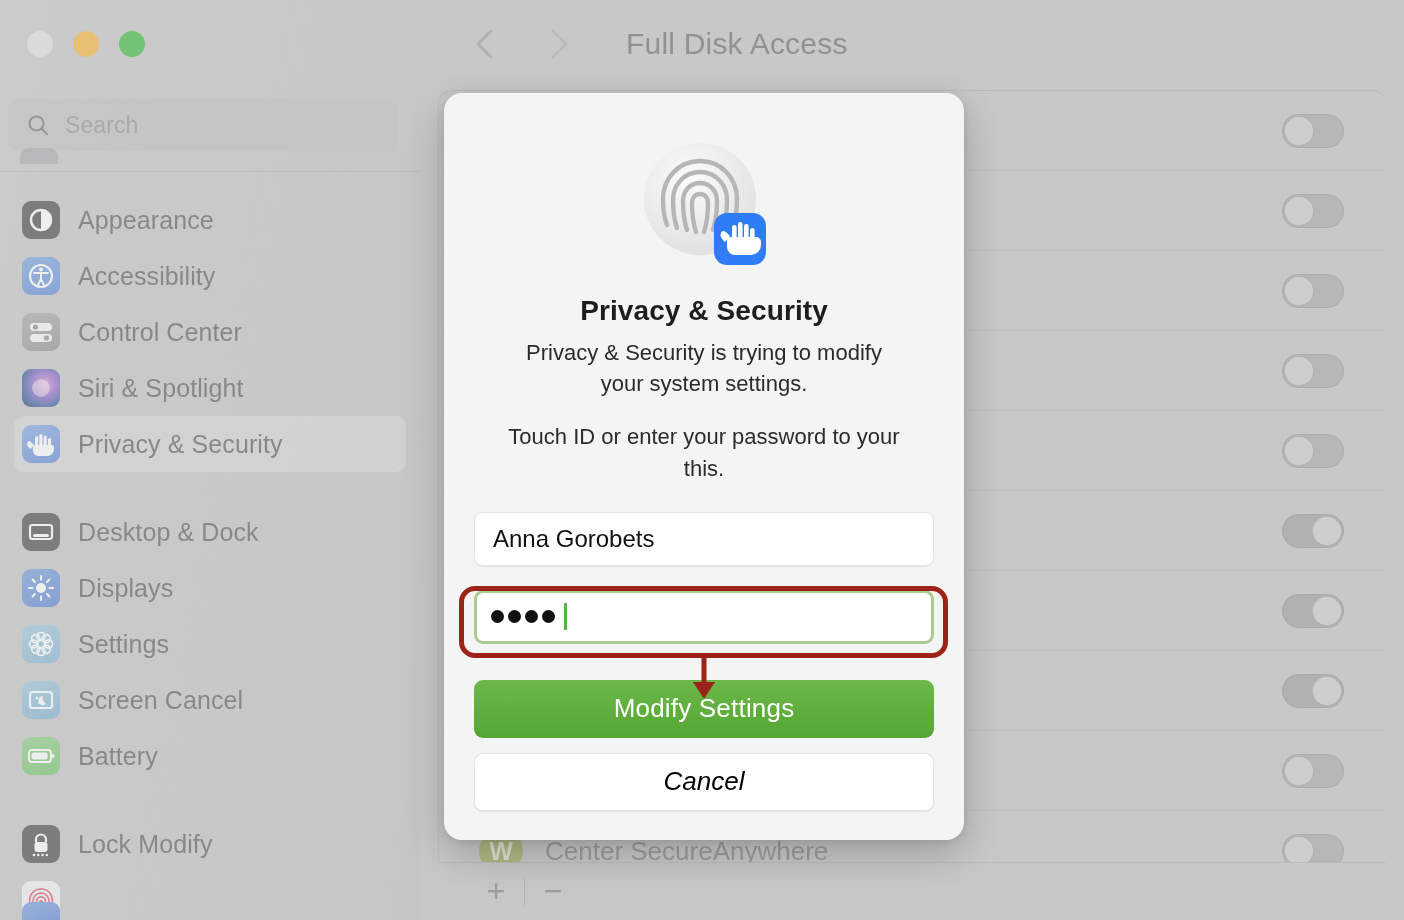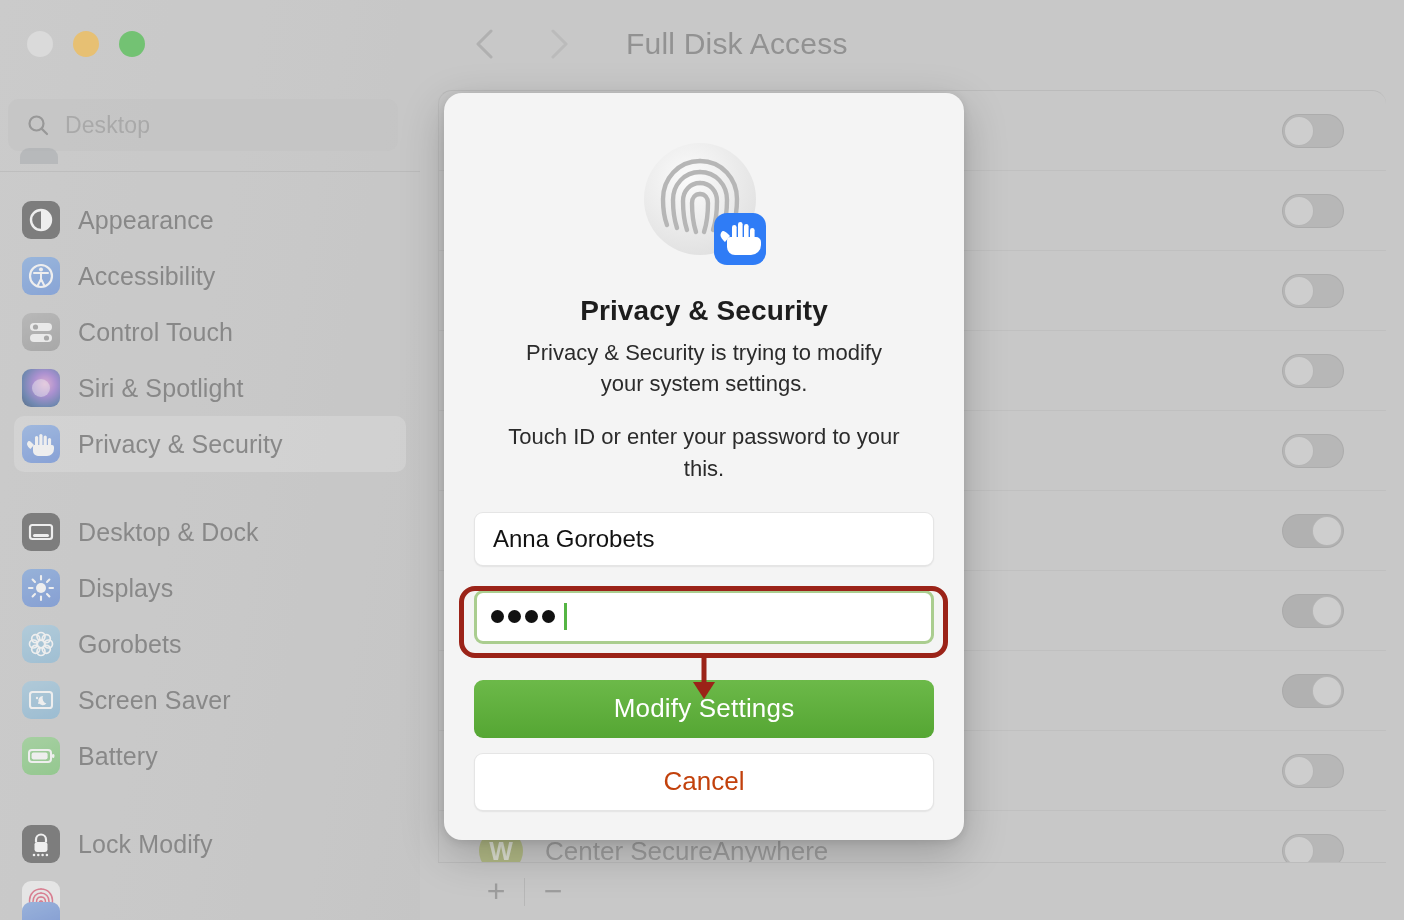--- a/index.html
+++ b/index.html
@@ -342,23 +342,24 @@
 
   #cancel-btn {
     margin-top: 15px;
     width: 460px; height: 58px;
     border-radius: 9px;
     background: #ffffff;
     border: 1px solid rgba(0,0,0,.10);
     box-shadow: 0 1px 1.5px rgba(0,0,0,.07);
     display: flex; align-items: center; justify-content: center;
     font-size: 26px;
-    color: #c2410c;
+    color: #000000;
     cursor: pointer;
     font-family: inherit;
+    font-style: italic;
   }
 
   
   #annot-box {
     position: absolute;
     left: 459px; top: 586px;
     width: 489px; height: 72px;
     border: 5px solid #9b2318;
     border-radius: 16px;
     pointer-events: none;
@@ -383,21 +384,21 @@
       <div class="tl zoom"></div>
     </div>
 
     <div class="search-wrap">
       <span class="search-icon">
         <svg viewBox="0 0 24 24" fill="none" stroke="#5c5c5c" stroke-width="2.2" stroke-linecap="round">
           <circle cx="10.5" cy="10.5" r="7"></circle>
             <line x1="15.6" y1="15.6" x2="21" y2="21"></line>
         </svg>
       </span>
-      <span class="search-placeholder">Desktop</span>
+      <span class="search-placeholder">Search</span>
     </div>
 
     <div class="sb-peek"></div>
     <div class="sb-divider"></div>
 
     <div id="sidebar-list">
         <div class="sb-item">
           <span class="sb-icon ic-appearance">
             <svg viewBox="0 0 38 38">
               <circle cx="19" cy="19" r="10" fill="none" stroke="#fff" stroke-width="2.4"></circle>
@@ -418,21 +419,21 @@
         </div>
         <div class="sb-item">
           <span class="sb-icon ic-controlcenter">
             <svg viewBox="0 0 38 38">
               <rect x="8" y="10" width="22" height="8" rx="4" fill="#fff" opacity=".92"></rect>
               <circle cx="13.5" cy="14" r="2.6" fill="#9b9b9b"></circle>
               <rect x="8" y="21" width="22" height="8" rx="4" fill="#fff" opacity=".92"></rect>
               <circle cx="24.5" cy="25" r="2.6" fill="#9b9b9b"></circle>
             </svg>
           </span>
-          <span class="sb-label">Control Touch</span>
+          <span class="sb-label">Control Center</span>
         </div>
         <div class="sb-item">
           <span class="sb-icon ic-siri">
             <svg viewBox="0 0 38 38">
               <circle cx="19" cy="19" r="9" fill="rgba(255,255,255,.45)"></circle>
             </svg>
           </span>
           <span class="sb-label">Siri &amp; Spotlight</span>
         </div>
         <div class="sb-item selected">
@@ -487,32 +488,32 @@
                 <circle cx="19" cy="26.5" r="4"></circle>
                 <circle cx="11.5" cy="19" r="4"></circle>
                 <circle cx="26.5" cy="19" r="4"></circle>
                 <circle cx="13.7" cy="13.7" r="4"></circle>
                 <circle cx="24.3" cy="24.3" r="4"></circle>
                 <circle cx="24.3" cy="13.7" r="4"></circle>
                 <circle cx="13.7" cy="24.3" r="4"></circle>
               </g>
             </svg>
           </span>
-          <span class="sb-label">Gorobets</span>
+          <span class="sb-label">Settings</span>
         </div>
         <div class="sb-item">
           <span class="sb-icon ic-screensaver">
             <svg viewBox="0 0 38 38">
               <rect x="8" y="11" width="22" height="16" rx="2.6" fill="none" stroke="#fff" stroke-width="2.1"></rect>
               <path d="M21 15 a4.6 4.6 0 1 0 3.4 7.6 A5.6 5.6 0 0 1 21 15z" fill="#fff"></path>
               <circle cx="15" cy="17" r="1.2" fill="#fff"></circle>
               <circle cx="17" cy="22" r="1" fill="#fff"></circle>
             </svg>
           </span>
-          <span class="sb-label">Screen Saver</span>
+          <span class="sb-label">Screen Cancel</span>
         </div>
         <div class="sb-item">
           <span class="sb-icon ic-battery">
             <svg viewBox="0 0 38 38">
               <rect x="7" y="13" width="22" height="12" rx="3" fill="none" stroke="#fff" stroke-width="2"></rect>
               <rect x="9.6" y="15.6" width="16" height="6.8" rx="1.8" fill="#fff"></rect>
               <rect x="30" y="17" width="2.4" height="4" rx="1.2" fill="#fff"></rect>
             </svg>
           </span>
           <span class="sb-label">Battery</span>

